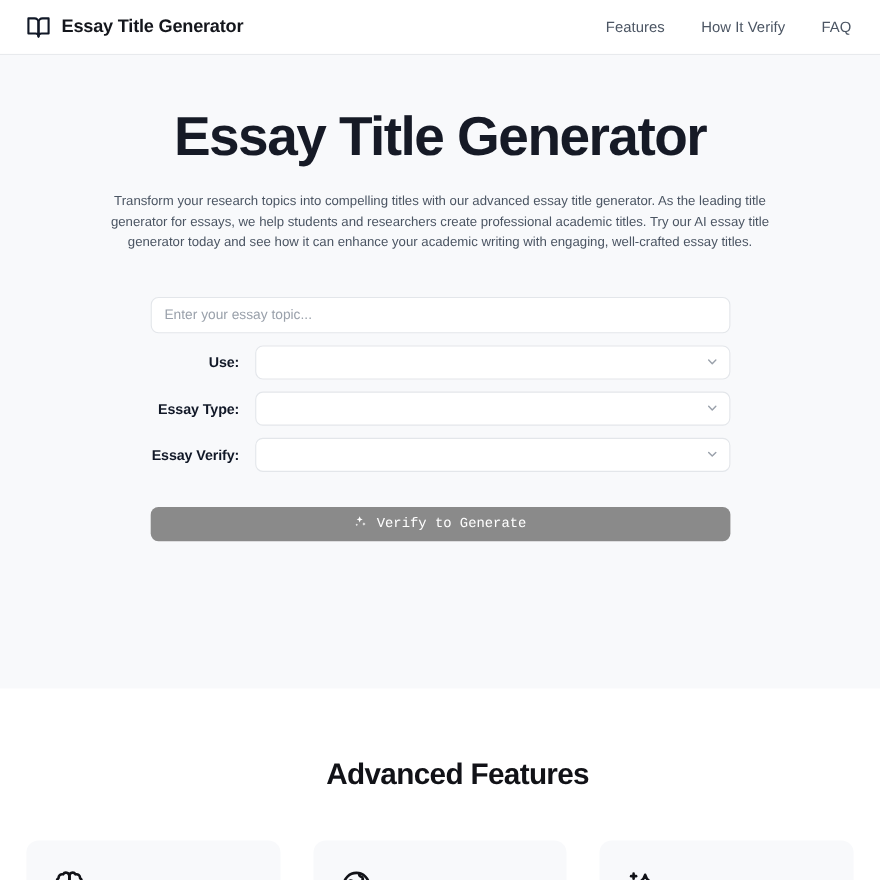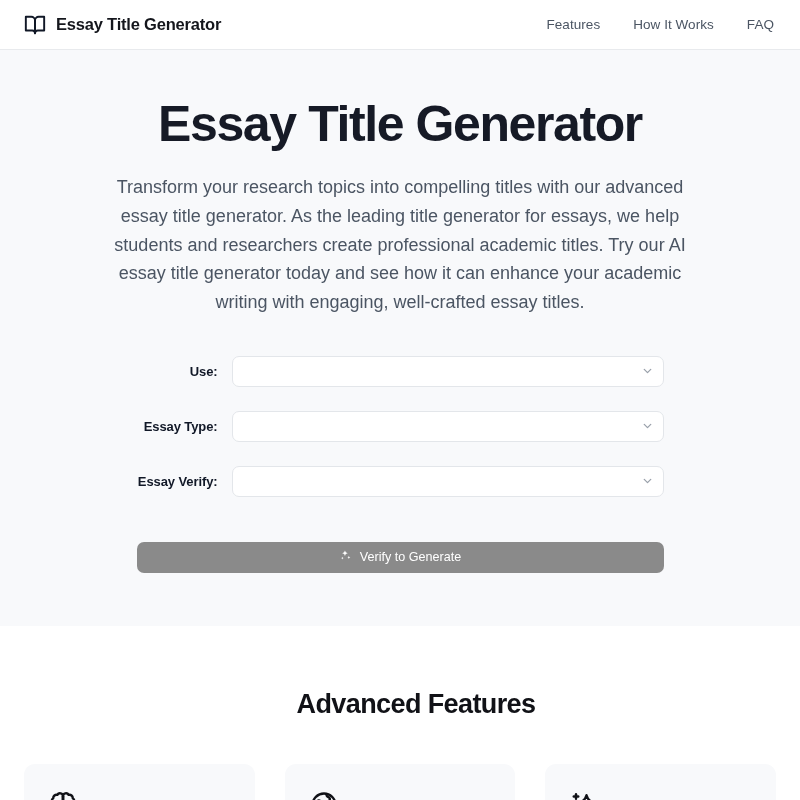--- a/index.html
+++ b/index.html
@@ -77,21 +77,21 @@
     letter-spacing: -1.4px;
     text-align: center;
     color: #161a26;
     margin-bottom: 22px;
   }
 
   .hero-desc {
     width: 600px;
     margin: 0 auto;
     text-align: center;
-    font-size: 18px;
+    font-size: 12px;
     line-height: 1.60;
     color: #4b5563;
   }
 
   
   .generator-form {
     width: 527px;
     margin: 39px auto 0;
   }
 
@@ -106,21 +106,21 @@
     font-size: 12.5px;
     color: #111827;
     outline: none;
     display: block;
   }
   .topic-field::placeholder { color: #9aa1ab; }
 
   .form-row {
     display: flex;
     align-items: center;
-    margin-top: 24px;
+    margin-top: 11px;
   }
 
   .form-label {
     width: 95px;
     flex: 0 0 95px;
     text-align: right;
     padding-right: 14px;
     font-size: 13px;
     font-weight: 700;
     color: #111827;
@@ -159,21 +159,21 @@
 
   .generate-button {
     margin-top: 21px;
     margin-left: 0;
     width: 527px;
     height: 31px;
     border: none;
     border-radius: 7px;
     background: #8a8a8a;
     color: #ffffff;
-    font-family: Liberation Sans, sans-serif;
+    font-family: Liberation Mono, monospace;
     font-size: 12.6px;
     display: flex;
     align-items: center;
     justify-content: center;
     gap: 8px;
     cursor: default;
   }
 
   .sparkle-small {
     width: 13px;
@@ -229,34 +229,35 @@
       <svg class="brand-icon" viewBox="0 0 24 24" fill="none" stroke="currentColor" stroke-width="2.1" stroke-linecap="round" stroke-linejoin="round">
         <path d="M2 3h6a4 4 0 0 1 4 4v14a3 3 0 0 0-3-3H2z"></path>
         <path d="M22 3h-6a4 4 0 0 0-4 4v14a3 3 0 0 1 3-3h7z"></path>
       </svg>
     </span>
     <span class="brand-name">Essay Title Generator</span>
   </div>
 
   <nav class="main-nav">
     <a class="nav-link" href="#">Features</a>
-    <a class="nav-link" href="#">How It Works</a>
+    <a class="nav-link" href="#">How It Verify</a>
     <a class="nav-link" href="#">FAQ</a>
   </nav>
 
 </header>
 
 <section class="hero">
 
   <h1 class="hero-title">Essay Title Generator</h1>
 
   <p class="hero-desc">Transform your research topics into compelling titles with our advanced essay title generator. As the leading title generator for essays, we help students and researchers create professional academic titles. Try our AI essay title generator today and see how it can enhance your academic writing with engaging, well-crafted essay titles.</p>
 
   <div class="generator-form">
 
+    <input class="topic-field" type="text" placeholder="Enter your essay topic..." style="">
 
     <div class="form-row">
       <div class="form-label">Use:</div>
       <div class="select-wrap">
         <div class="select-box"></div>
         <span>
           <svg class="chevron" viewBox="0 0 24 24" fill="none" stroke="currentColor" stroke-width="2.4" stroke-linecap="round" stroke-linejoin="round">
             <polyline points="6 9 12 15 18 9"></polyline>
           </svg>
         </span>

